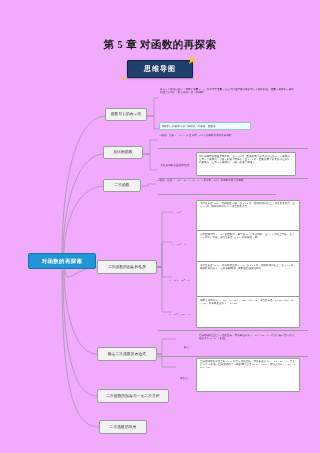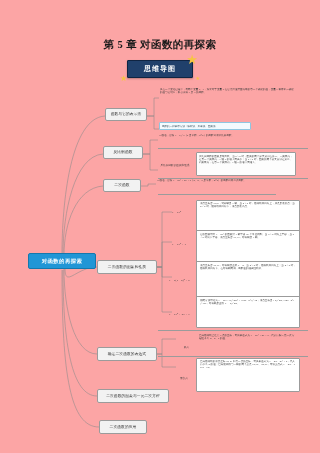--- a/index.html
+++ b/index.html
@@ -2,21 +2,21 @@
 <html><head>
 <meta charset="utf-8">
 <style>
   * { box-sizing: border-box; margin: 0; padding: 0; }
   html, body {
     width: 320px; height: 453px;
     background: #ffffff;
     font-family: "Liberation Sans", "DejaVu Sans", sans-serif;
     overflow: hidden;
   }
-  #page { position: relative; width: 320px; height: 453px; background: #fca5a5; }
+  #page { position: relative; width: 320px; height: 453px; background: #f0abfc; }
 
   
   .chapter-title {
     position: absolute; left: 0; top: 38px; width: 320px;
     text-align: center;
     font-family: "Liberation Serif", "DejaVu Serif", serif;
     font-weight: bold; font-size: 10.5px; color: #1a1a1a;
     letter-spacing: .4px;
   }
   .badge-wrap {

